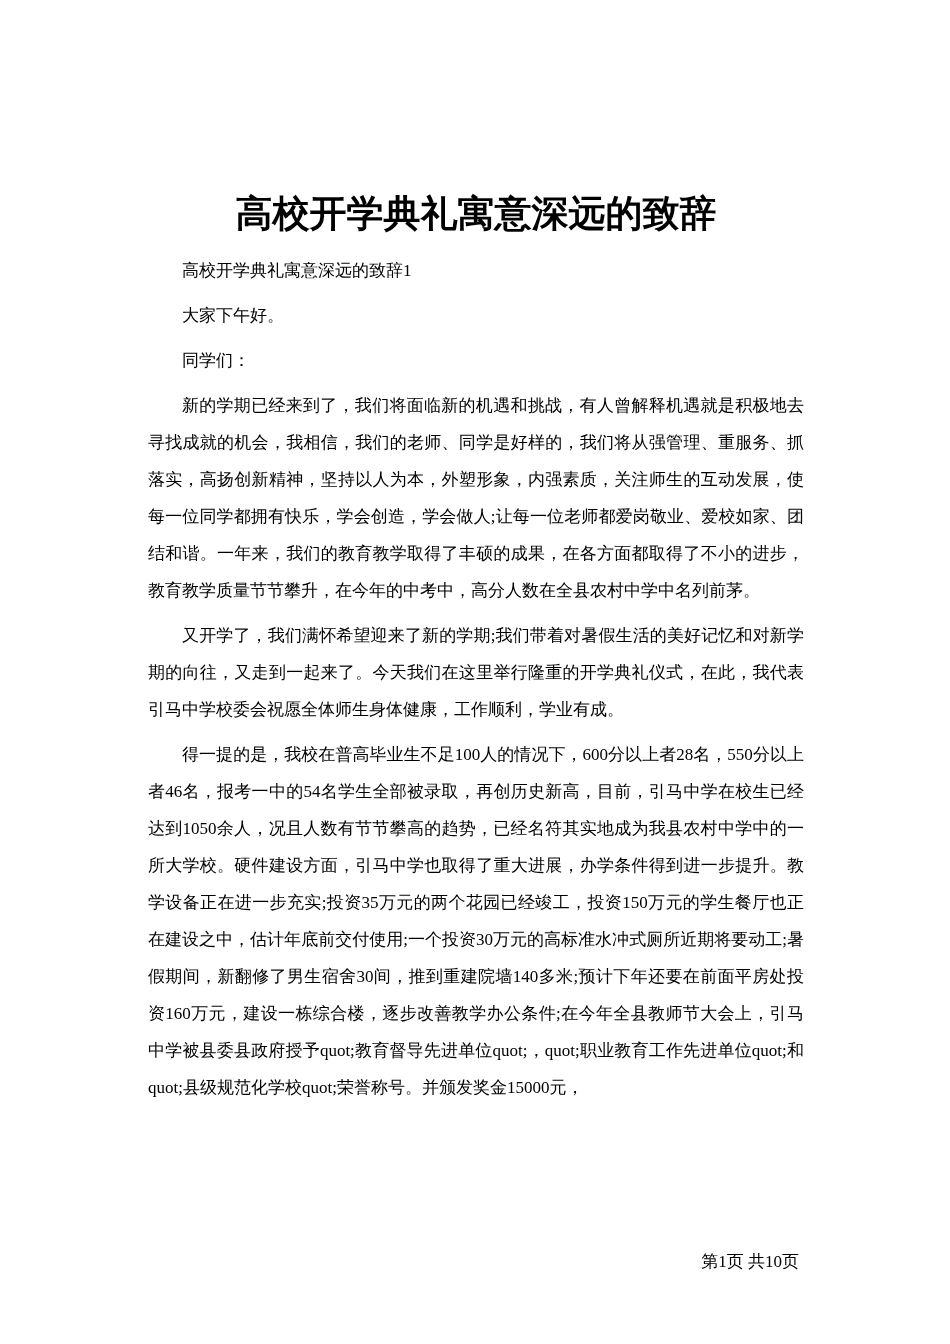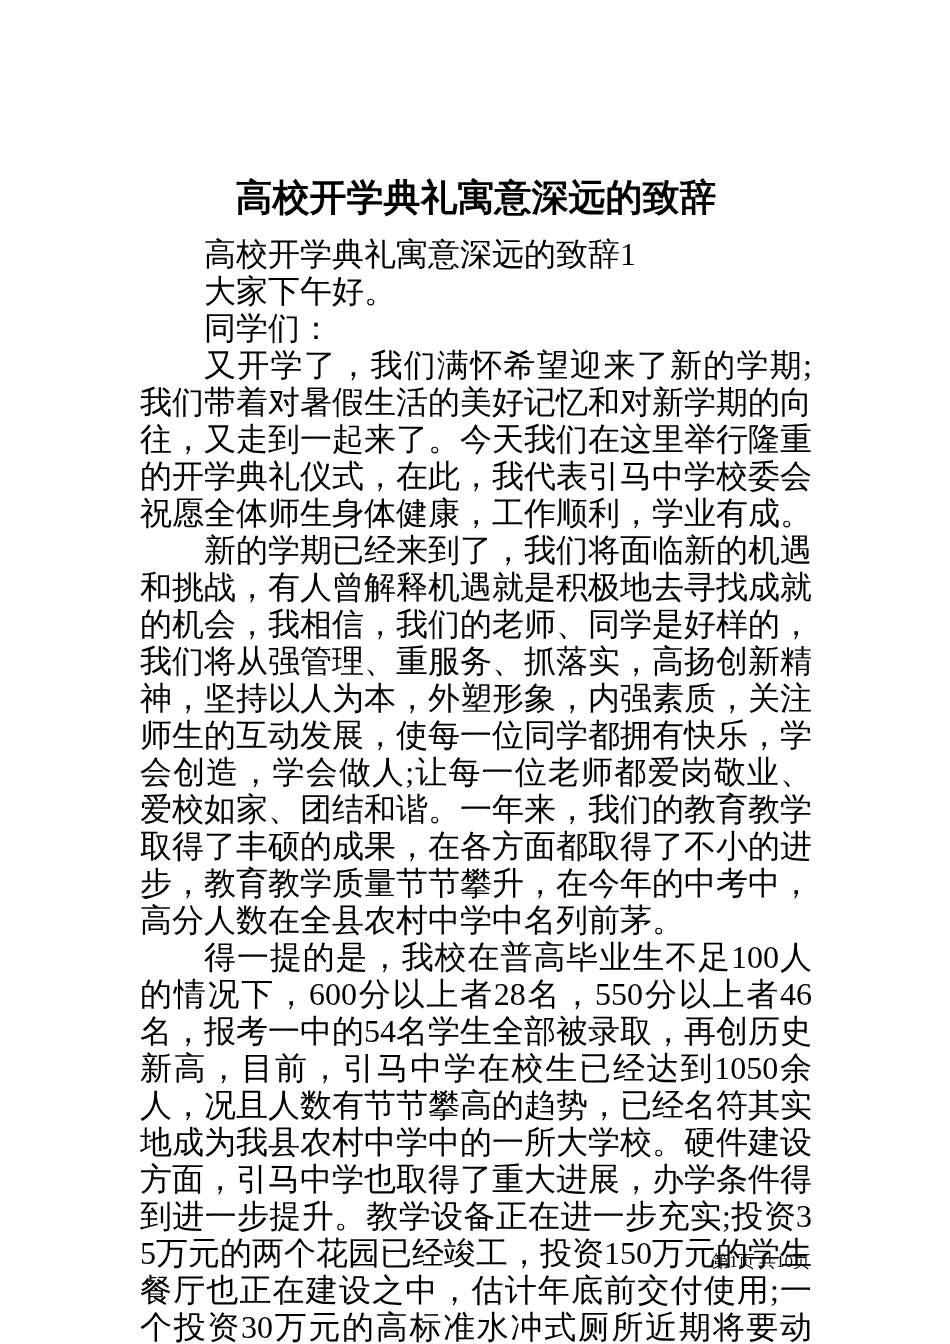--- a/index.html
+++ b/index.html
@@ -20,51 +20,51 @@
     top: 0; left: 0; right: 0; bottom: 0;
     padding: 176px 138px 0 140px;
     box-sizing: border-box;
     background: #ffffff;
   }
   .doc-title {
     font-size: 37px;
     line-height: 44px;
     font-weight: bold;
     text-align: center;
-    margin: 0 0 16px 0;
+    margin: 16px 0 16px 0;
     font-family: "Liberation Serif", "DejaVu Serif", serif;
   }
   .doc-body {
     width: 100%;
   }
   .para {
-    font-size: 32px;
+    font-size: 17px;
     line-height: 37px;
     text-align: justify;
     text-indent: 2em;
-    margin: 0;
+    margin: 8px;
     word-break: break-all;
   }
   .page-footer {
     position: absolute;
-    right: 140px;
+    right: 151px;
     bottom: 72px;
     font-size: 17px;
     line-height: 20px;
     color: #000000;
     font-family: "Liberation Serif", "DejaVu Serif", serif;
   }
 </style>
 </head>
 <body>
 
 <div class="page">
   <h1 class="doc-title">高校开学典礼寓意深远的致辞</h1>
   <div class="doc-body">
       <p class="para">高校开学典礼寓意深远的致辞1</p>
       <p class="para">大家下午好。</p>
       <p class="para">同学们：</p>
+      <p class="para">新的学期已经来到了，我们将面临新的机遇和挑战，有人曾解释机遇就是积极地去寻找成就的机会，我相信，我们的老师、同学是好样的，我们将从强管理、重服务、抓落实，高扬创新精神，坚持以人为本，外塑形象，内强素质，关注师生的互动发展，使每一位同学都拥有快乐，学会创造，学会做人;让每一位老师都爱岗敬业、爱校如家、团结和谐。一年来，我们的教育教学取得了丰硕的成果，在各方面都取得了不小的进步，教育教学质量节节攀升，在今年的中考中，高分人数在全县农村中学中名列前茅。</p>
       <p class="para">又开学了，我们满怀希望迎来了新的学期;我们带着对暑假生活的美好记忆和对新学期的向往，又走到一起来了。今天我们在这里举行隆重的开学典礼仪式，在此，我代表引马中学校委会祝愿全体师生身体健康，工作顺利，学业有成。</p>
-      <p class="para">新的学期已经来到了，我们将面临新的机遇和挑战，有人曾解释机遇就是积极地去寻找成就的机会，我相信，我们的老师、同学是好样的，我们将从强管理、重服务、抓落实，高扬创新精神，坚持以人为本，外塑形象，内强素质，关注师生的互动发展，使每一位同学都拥有快乐，学会创造，学会做人;让每一位老师都爱岗敬业、爱校如家、团结和谐。一年来，我们的教育教学取得了丰硕的成果，在各方面都取得了不小的进步，教育教学质量节节攀升，在今年的中考中，高分人数在全县农村中学中名列前茅。</p>
       <p class="para">得一提的是，我校在普高毕业生不足100人的情况下，600分以上者28名，550分以上者46名，报考一中的54名学生全部被录取，再创历史新高，目前，引马中学在校生已经达到1050余人，况且人数有节节攀高的趋势，已经名符其实地成为我县农村中学中的一所大学校。硬件建设方面，引马中学也取得了重大进展，办学条件得到进一步提升。教学设备正在进一步充实;投资35万元的两个花园已经竣工，投资150万元的学生餐厅也正在建设之中，估计年底前交付使用;一个投资30万元的高标准水冲式厕所近期将要动工;暑假期间，新翻修了男生宿舍30间，推到重建院墙140多米;预计下年还要在前面平房处投资160万元，建设一栋综合楼，逐步改善教学办公条件;在今年全县教师节大会上，引马中学被县委县政府授予quot;教育督导先进单位quot;，quot;职业教育工作先进单位quot;和quot;县级规范化学校quot;荣誉称号。并颁发奖金15000元，</p>
     </div>
   <div class="page-footer">第1页 共10页</div>
 </div>
 
 </body></html>

